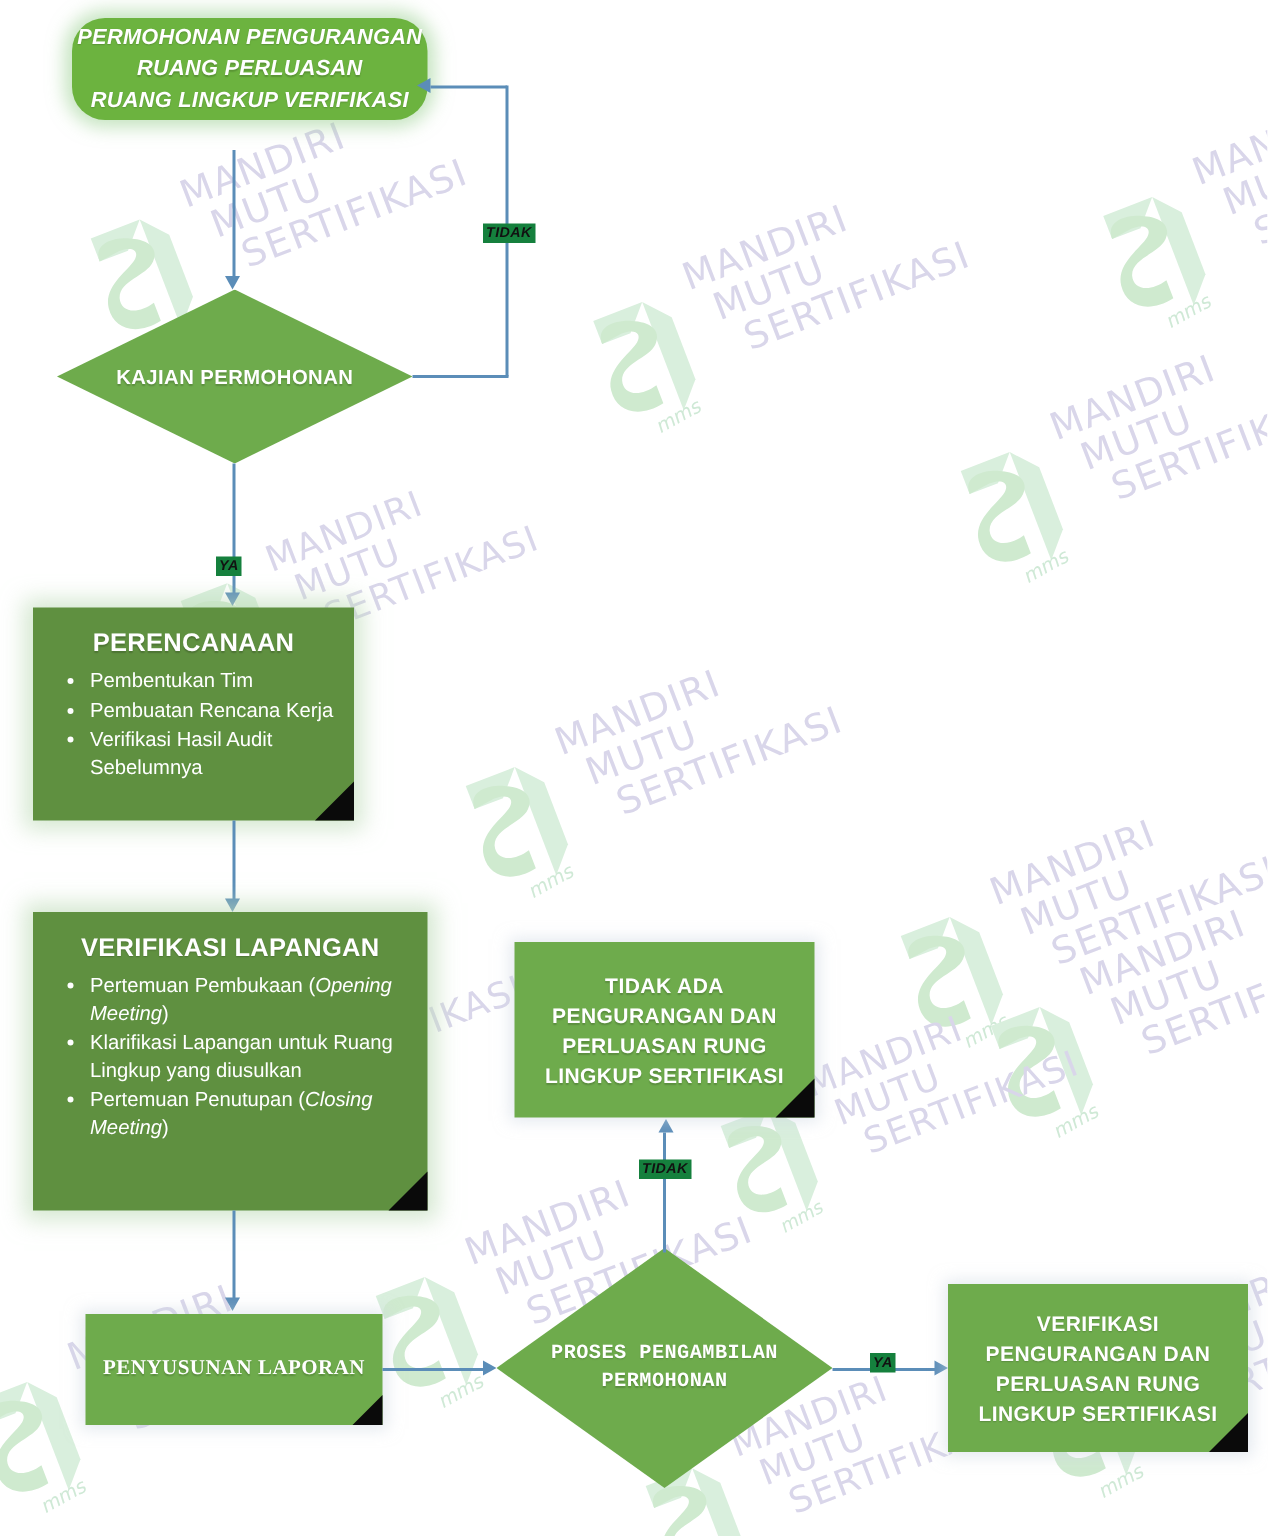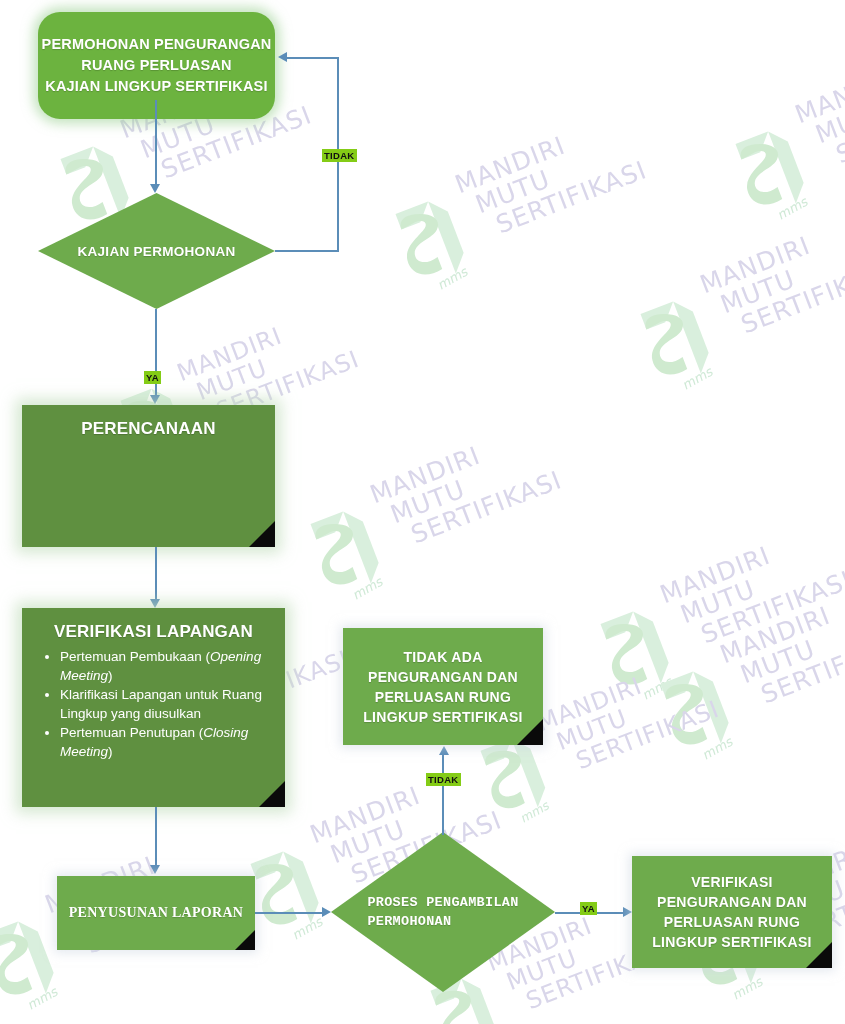--- a/index.html
+++ b/index.html
@@ -158,20 +158,21 @@
     background: #6eab4c;
     clip-path: polygon(50% 0, 100% 50%, 50% 100%, 0 50%);
     filter: drop-shadow(0 0 7px rgba(170, 210, 165, .9));
   }
   .diamond-label {
     position: absolute;
     inset: 0;
     display: flex;
     align-items: center;
     justify-content: center;
+    text-align: center;
     color: #fff;
     font-weight: bold;
     font-size: 13.5px;
     line-height: 19px;
     letter-spacing: .3px;
     text-shadow: 0 1px 1px rgba(0,0,0,.18);
   }
 
   
   .conn {
@@ -200,23 +201,24 @@
   .arrow.right {
     border-width: 5.5px 0 5.5px 9px;
     border-color: transparent transparent transparent #5b8db8;
   }
   .edge-label {
     position: absolute;
     color: #111;
     font-weight: bold;
     font-size: 9.5px;
     letter-spacing: .3px;
-    background: #84cc16;
+    background: #15803d;
     padding: 1px 2px;
     font-family: "Liberation Sans", sans-serif;
+    font-style: italic;
   }
 </style>
 </head>
 <body>
 
 <div id="page">
 
   <div id="watermarks">
 
   <div class="wm" style="left: 60px; top: 95px; transform: scale(1);">
@@ -425,25 +427,25 @@
             <span class="l2">MUTU</span>
             <span class="l3">SERTIFIKASI</span>
           </div>
           <div class="wm-mms">mms</div>
         </div>
       </div>
     </div>
 
   <div id="flow">
 
-    <div class="node rounded-box" style="left:38px; top:12px; width:237px; height:107px;">
+    <div class="node rounded-box" style="left:48px; top:12px; width:237px; height:68px;font-style:italic;">
       <div class="title">
         <div>PERMOHONAN PENGURANGAN</div>
         <div>RUANG PERLUASAN</div>
-        <div>KAJIAN LINGKUP SERTIFIKASI</div>
+        <div>RUANG LINGKUP VERIFIKASI</div>
       </div>
     </div>
 
     <div class="conn v" style="left:155px; top:100px; height:86px;"></div>
     <div class="arrow down" style="left:150.3px; top:184px;"></div>
 
     <div class="diamond-wrap" style="left:38px; top:193px; width:237px; height:116px;">
       <div class="diamond-shape"></div>
       <div class="diamond-label">KAJIAN PERMOHONAN</div>
     </div>
@@ -451,22 +453,27 @@
     <div class="conn h" style="left:275px; top:250px; width:64px;"></div>
     <div class="conn v" style="left:337.4px; top:57px; height:194px;"></div>
     <div class="conn h" style="left:287px; top:57px; width:51px;"></div>
     <div class="arrow left" style="left:278px; top:52.3px;"></div>
     <div class="edge-label" style="left:322px; top:149px;">TIDAK</div>
 
     <div class="conn v" style="left:155px; top:309px; height:88px;"></div>
     <div class="arrow down" style="left:150.3px; top:395px;"></div>
     <div class="edge-label" style="left:144px; top:371px;">YA</div>
 
-    <div class="node list-box" style="left:22px; top:405px; width:253px; height:142px;">
+    <div class="node list-box" style="left:22px; top:405px; width:214px; height:142px;">
       <div class="hd">PERENCANAAN</div>
+      <ul>
+        <li>Pembentukan Tim</li>
+        <li>Pembuatan Rencana Kerja</li>
+        <li>Verifikasi Hasil Audit Sebelumnya</li>
+      </ul>
       <div class="fold"></div>
     </div>
 
     <div class="conn v" style="left:155px; top:547px; height:54px;"></div>
     <div class="arrow down" style="left:150.3px; top:599px;"></div>
 
     <div class="node list-box" style="left:22px; top:608px; width:263px; height:199px;">
       <div class="hd">VERIFIKASI LAPANGAN</div>
       <ul>
         <li>Pertemuan Pembukaan (<em>Opening Meeting</em>)</li>

